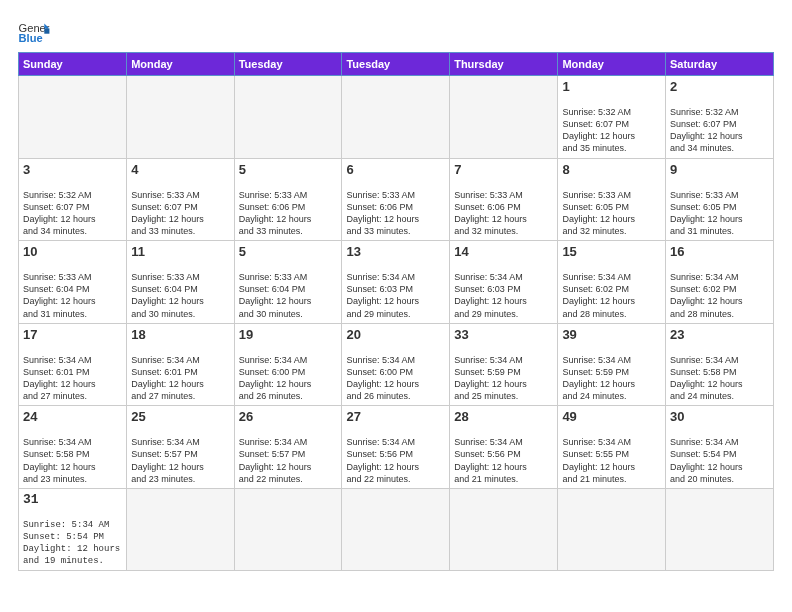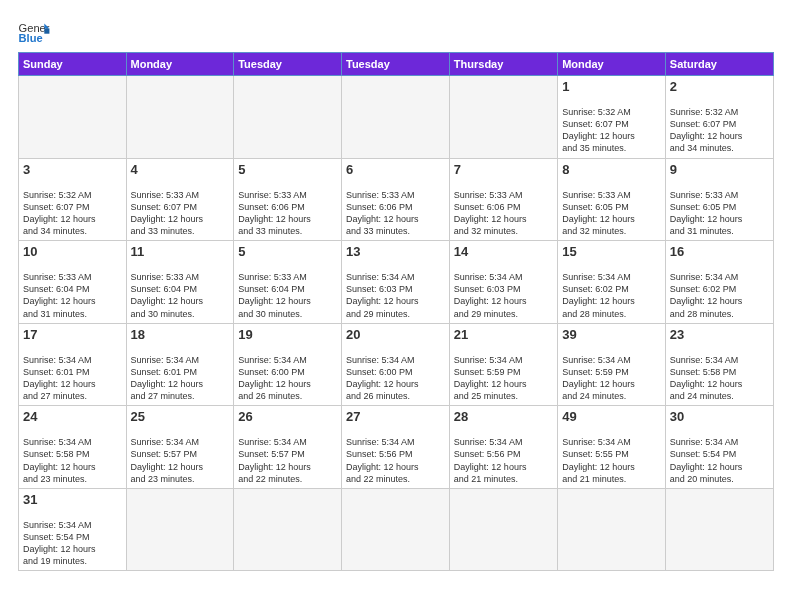--- a/index.html
+++ b/index.html
@@ -79,20 +79,21 @@
       margin-bottom: 2px;
     }
     .day-info {
       font-size: 9px;
       color: #333;
       line-height: 1.35;
       margin-top: 12px;
     }
     .last-row td {
       height: 60px;
+      font-family: Liberation Mono, monospace;
     }
   </style>
 </head>
 <body>
 
 <div class="page">
   <div class="header">
     <div class="logo">
       <svg class="logo-icon" viewBox="0 0 36 28">
         <text x="0" y="14" font-size="13" font-family="Arial" fill="#333" font-weight="normal">General</text>
@@ -266,21 +267,21 @@
 and 26 minutes.</div>
           </td>
           <td>
             <div class="day-number">20</div>
             <div class="day-info" style="white-space: pre-line;">Sunrise: 5:34 AM
 Sunset: 6:00 PM
 Daylight: 12 hours
 and 26 minutes.</div>
           </td>
           <td>
-            <div class="day-number">21</div>
+            <div class="day-number">33</div>
             <div class="day-info" style="white-space: pre-line;">Sunrise: 5:34 AM
 Sunset: 5:59 PM
 Daylight: 12 hours
 and 25 minutes.</div>
           </td>
           <td>
             <div class="day-number">39</div>
             <div class="day-info" style="white-space: pre-line;">Sunrise: 5:34 AM
 Sunset: 5:59 PM
 Daylight: 12 hours

